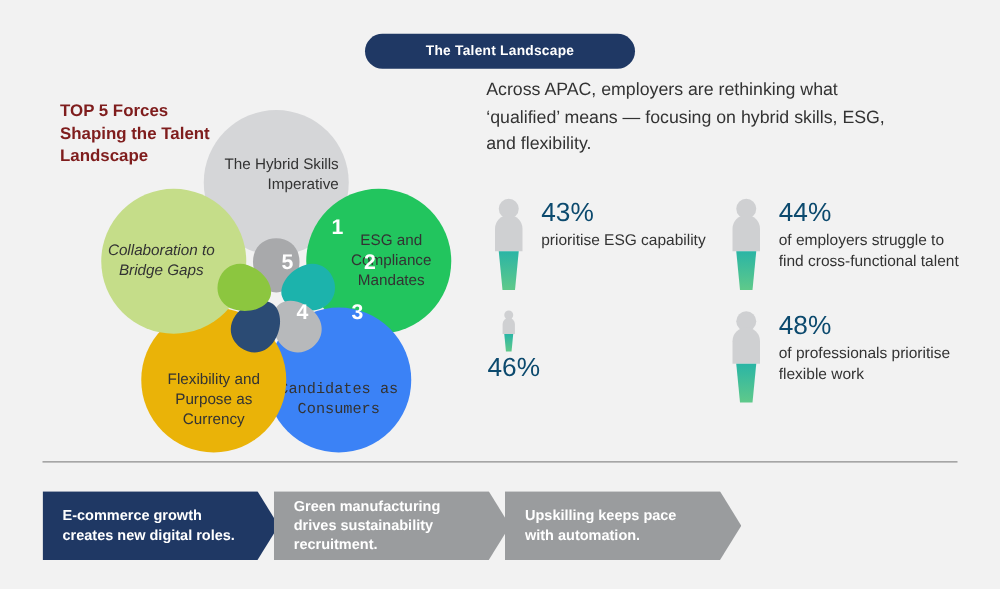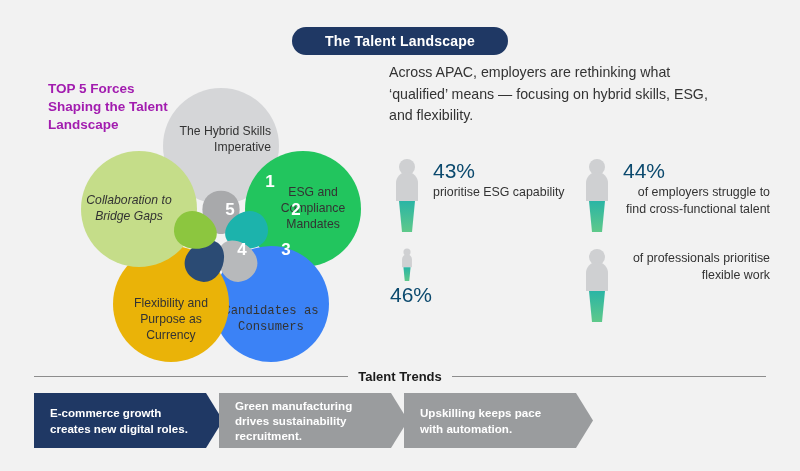--- a/index.html
+++ b/index.html
@@ -12,30 +12,30 @@
     position:relative;
   }
 
   
   .title-pill{
     position:absolute;left:292px;top:27px;
     width:216px;height:28px;
     background:#1f3864;
     border-radius:16px;
     display:flex;align-items:center;justify-content:center;
-    color:#ffffff;font-size:14px;font-weight:bold;
+    color:#ffffff;font-size:11px;font-weight:bold;
     letter-spacing:.2px;
   }
 
   
   .left-head{
     position:absolute;left:48px;top:80px;
     width:120px;
     font-size:13.5px;font-weight:bold;line-height:1.32;
-    color:#a21caf;
+    color:#7f1d1d;
   }
 
   .flower{
     position:absolute;left:55px;top:88px;
     width:305px;height:258px;
   }
   .petal-outer{
     position:absolute;
     border-radius:50%;
     display:flex;align-items:center;justify-content:center;
@@ -83,21 +83,21 @@
   .s2{left:580px;top:158px;width:190px;}
   .s3{left:390px;top:248px;width:180px;flex-direction:column;}
   .s4{left:580px;top:248px;width:190px;}
 
   .person{width:34px;height:76px;flex:0 0 34px;margin-right:9px;}
   .stat-txt{padding-top:2px;}
   .pct{
     font-size:21px;color:#0c4a6e;line-height:1.05;
     margin-bottom:2px;
   }
-  .pdesc{font-size:12.4px;line-height:1.36;color:#333;text-align:right;}
+  .pdesc{font-size:12.4px;line-height:1.36;color:#333;}
 
   
   .tt-head{
     position:absolute;left:34px;top:369px;width:732px;
     display:flex;align-items:center;
   }
   .tt-rule{flex:1;height:1px;background:#8d8d8d;}
   .tt-title{
     padding:0 10px;font-size:13px;font-weight:bold;color:#1a1a1a;
     white-space:nowrap;
@@ -231,27 +231,27 @@
         <linearGradient id="g4" x1="0" y1="0" x2="0" y2="1">
       <stop offset="0%" stop-color="#2ab5a5"></stop>
           <stop offset="100%" stop-color="#5fc98a"></stop>
     </linearGradient>
       </defs>
     <circle cx="17" cy="9" r="8" fill="#cfd0d2"></circle>
     <path d="M6,25 a11,11 0 0 1 22,0 l0,18 l-22,0 Z" fill="#cfd0d2"></path>
     <path d="M9,43 l16,0 l-3,31 l-10,0 Z" fill="url(#g4)"></path>
   </svg>
   <div class="stat-txt">
+    <div class="pct">48%</div>
     <div class="pdesc">of professionals prioritise flexible work</div>
   </div>
 </div>
 
 <div class="tt-head">
   <div class="tt-rule"></div>
-  <div class="tt-title">Talent Trends</div>
   <div class="tt-rule"></div>
 </div>
 
 <div class="chevrons">
   <div class="chev chev-navy">
     <span>E-commerce growth creates new digital roles.</span>
   </div>
   <div class="chev chev-gray">
     <span>Green manufacturing drives sustainability recruitment.</span>
   </div>

